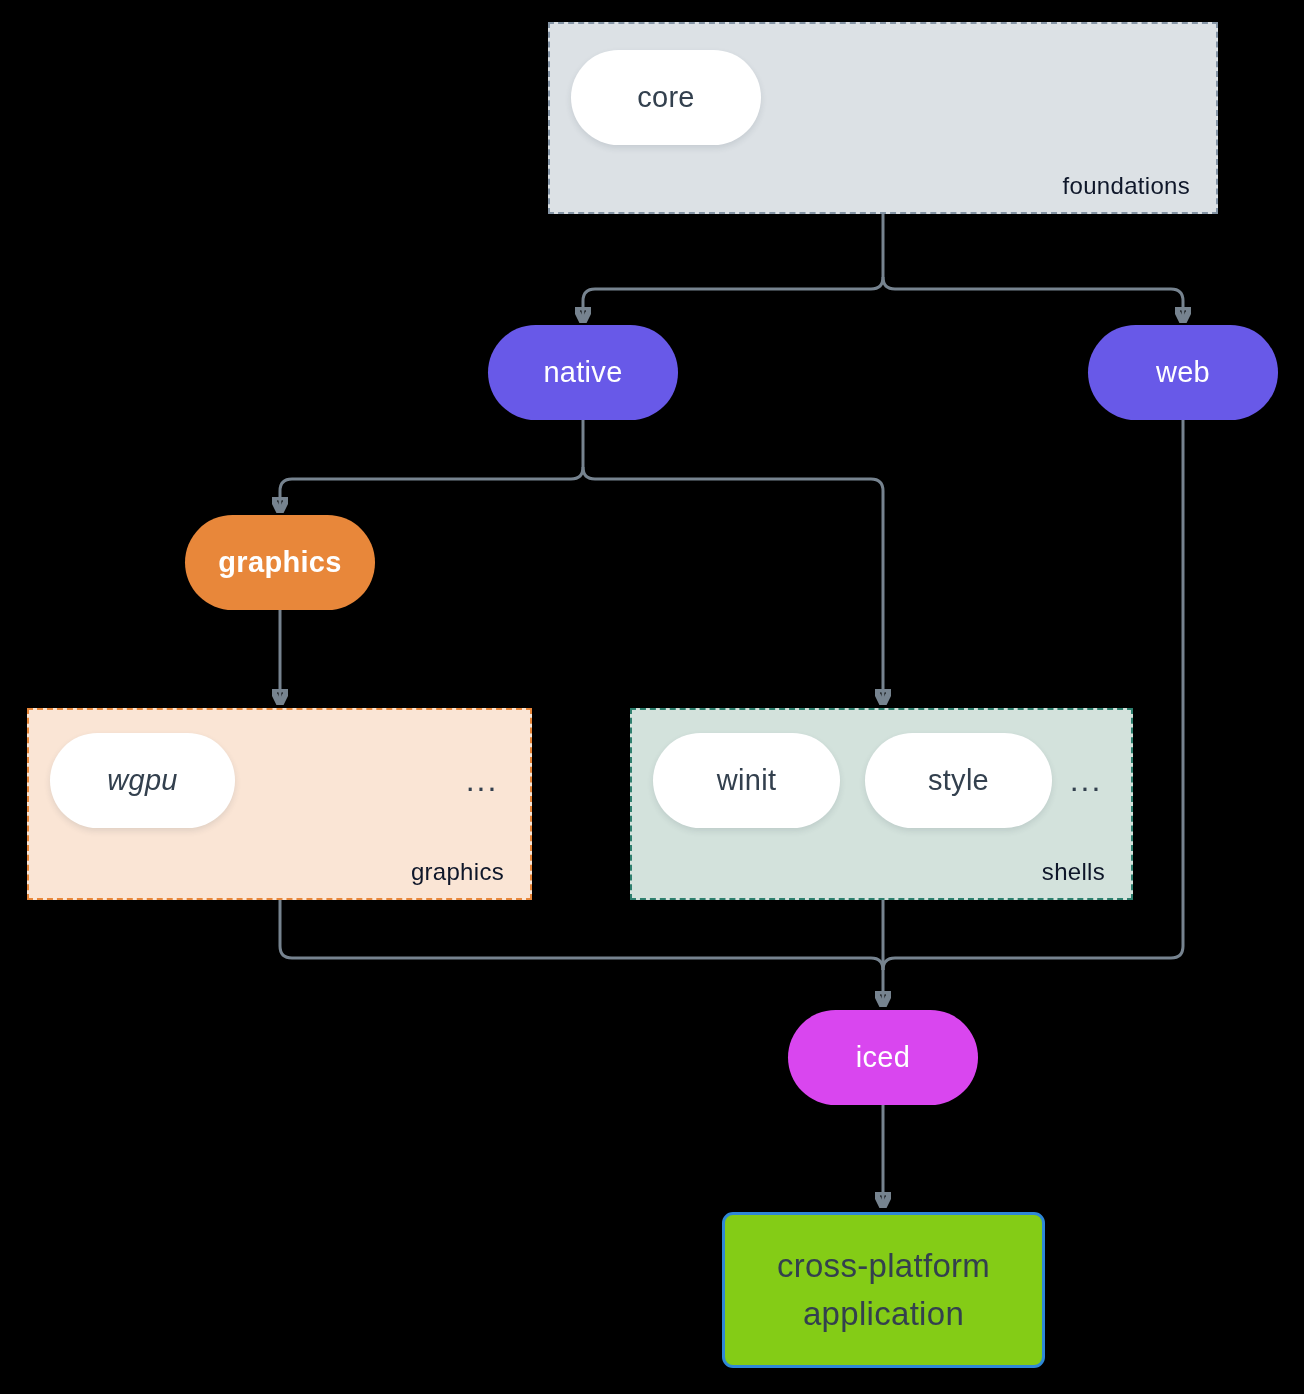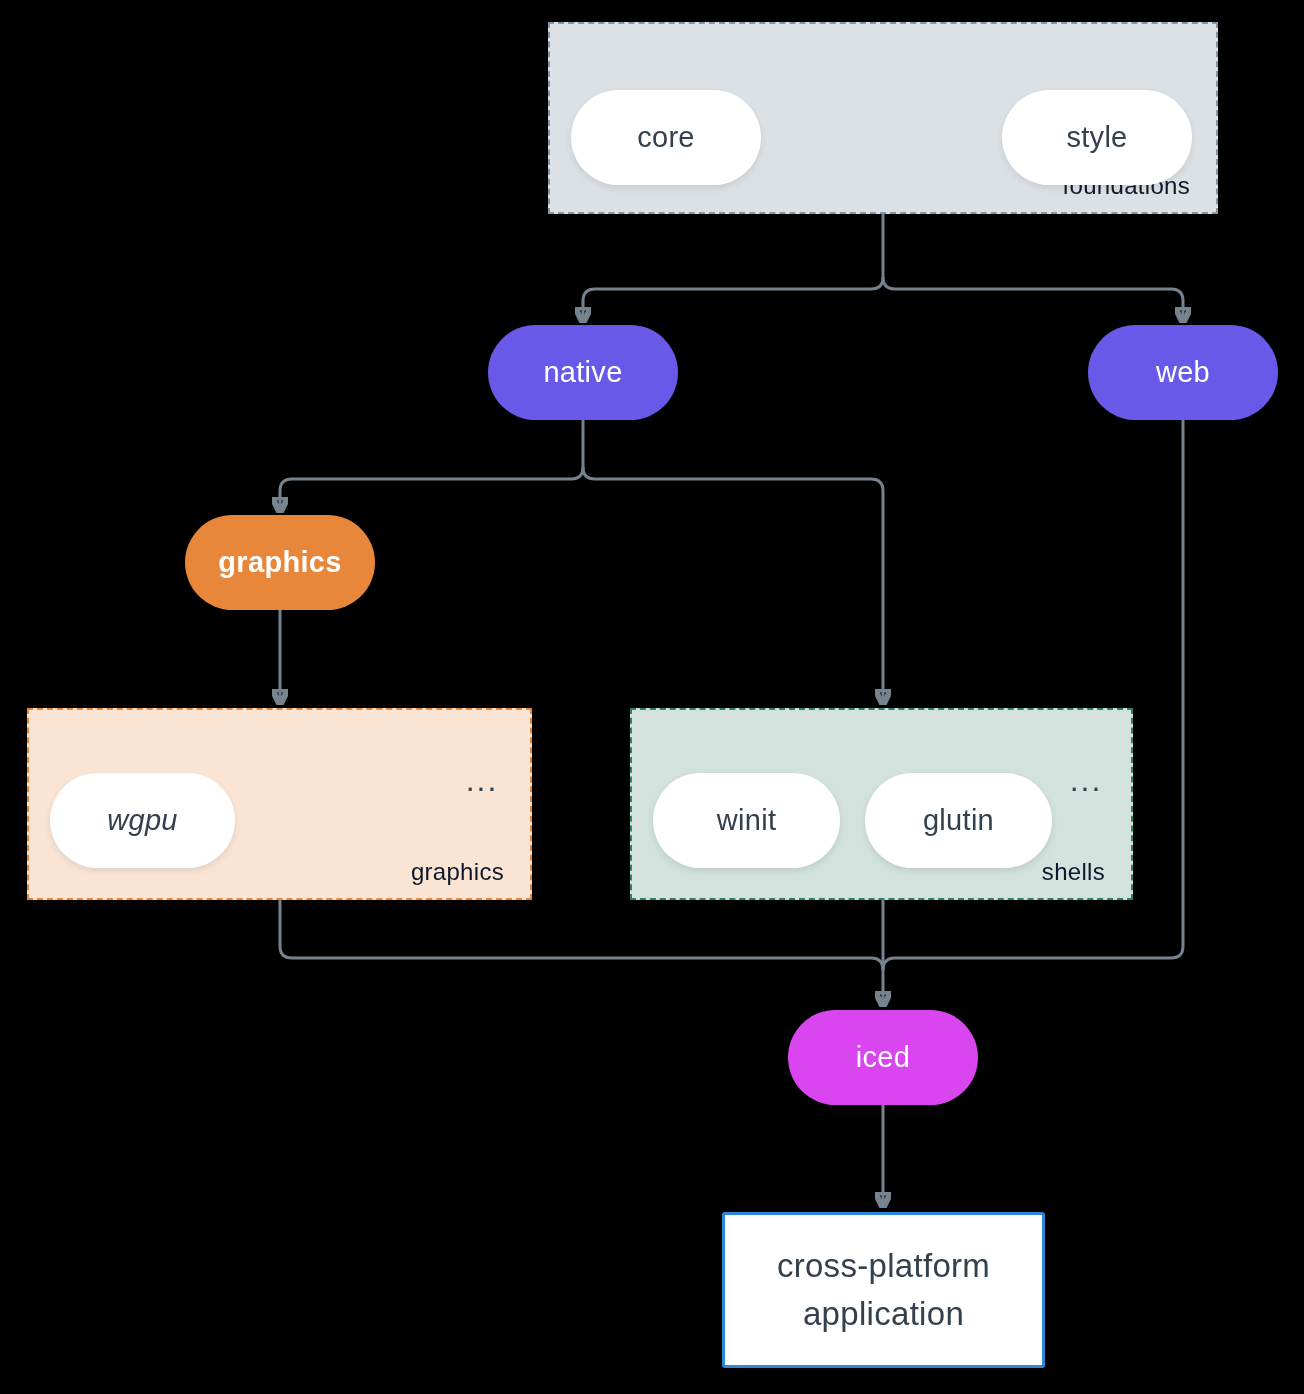--- a/index.html
+++ b/index.html
@@ -17,21 +17,21 @@
   }
   .gb-foundations{left:548px;top:22px;width:670px;height:192px;background:#DCE1E5;border-color:#8595A6;}
   .gb-renderers{left:27px;top:708px;width:505px;height:192px;background:#FAE5D5;border-color:#E8873A;}
   .gb-shells{left:630px;top:708px;width:503px;height:192px;background:#D3E2DC;border-color:#2E7F6E;}
 
   .pill{
     position:absolute;height:95px;border-radius:48px;
     display:flex;align-items:center;justify-content:center;
     font-size:29px;letter-spacing:.3px;
   }
-  .pill.white{background:#fff;color:#33404E;box-shadow:0 3px 6px rgba(45,55,72,.12);margin-top:40px;}
+  .pill.white{background:#fff;color:#33404E;box-shadow:0 3px 6px rgba(45,55,72,.12);}
   .pill.purple{background:#6859E8;color:#fff;}
   .pill.orange{background:#E8873A;color:#fff;font-weight:bold;}
   .pill.blue{background:#d946ef;color:#fff;}
 
   .p-core{left:571px;top:50px;width:190px;}
   .p-futures{left:787px;top:50px;width:190px;}
   .p-style{left:1002px;top:50px;width:190px;}
   .p-native{left:488px;top:325px;width:190px;}
   .p-web{left:1088px;top:325px;width:190px;}
   .p-graphics{left:185px;top:515px;width:190px;}
@@ -44,21 +44,21 @@
   .dots{
     position:absolute;top:733px;width:52px;height:95px;
     display:flex;align-items:center;justify-content:center;
     font-size:32px;color:#33404E;letter-spacing:2px;
   }
   .dots-renderers{left:456px;}
   .dots-shells{left:1060px;}
 
   .app-box{
     position:absolute;left:722px;top:1212px;width:323px;height:156px;
-    box-sizing:border-box;background:#ffffff;border:3px solid #2F87D7;border-radius:3px;
+    box-sizing:border-box;background:#84cc16;border:3px solid #2F87D7;border-radius:11px;
     display:flex;flex-direction:column;align-items:center;justify-content:center;
     font-size:33px;line-height:1.45;color:#33404E;letter-spacing:.3px;
   }
 </style>
 </head>
 <body>
 
 <div class="canvas">
 
   <svg class="connectors" viewBox="0 0 1304 1394">
@@ -77,38 +77,37 @@
     <path d="M280 900 V946 Q280 958 292 958 H871 Q883 958 883 970"></path>
     <path d="M1183 418 V946 Q1183 958 1171 958 H895 Q883 958 883 970"></path>
     <path marker-end="url(#arrow)" d="M883 900 V1006"></path>
     <path marker-end="url(#arrow)" d="M883 1105 V1207"></path>
   </svg>
 
   <div class="group-box gb-foundations">
     <div class="group-label">foundations</div>
   </div>
   <div class="pill white p-core">core</div>
-  <div class="pill white p-style">style</div>
 
   <div class="pill purple p-native">native</div>
   <div class="pill purple p-web">web</div>
 
   <div class="pill orange p-graphics">graphics</div>
 
   <div class="group-box gb-renderers">
     <div class="group-label">graphics</div>
   </div>
   <div class="pill white p-wgpu">wgpu</div>
   <div class="dots dots-renderers">...</div>
 
   <div class="group-box gb-shells">
     <div class="group-label">shells</div>
   </div>
   <div class="pill white p-winit">winit</div>
-  <div class="pill white p-glutin">glutin</div>
+  <div class="pill white p-glutin">style</div>
   <div class="dots dots-shells">...</div>
 
   <div class="pill blue p-iced">iced</div>
 
   <div class="app-box">
     <span>cross-platform</span>
     <span>application</span>
   </div>
 
 </div>

